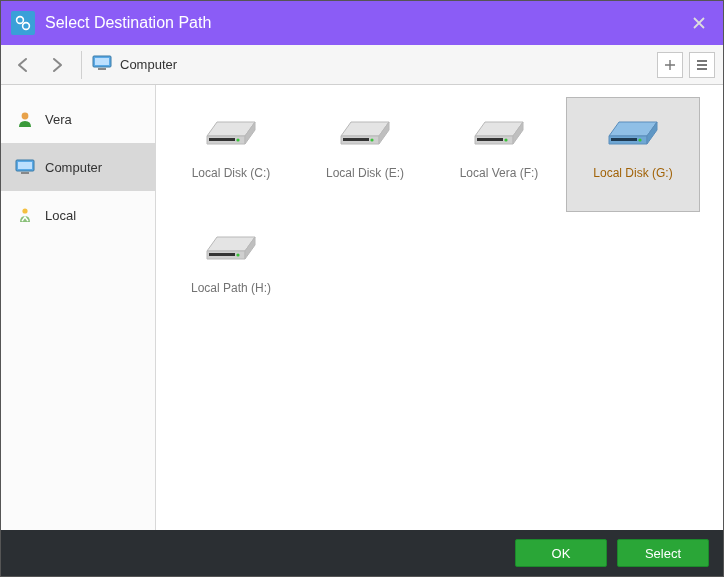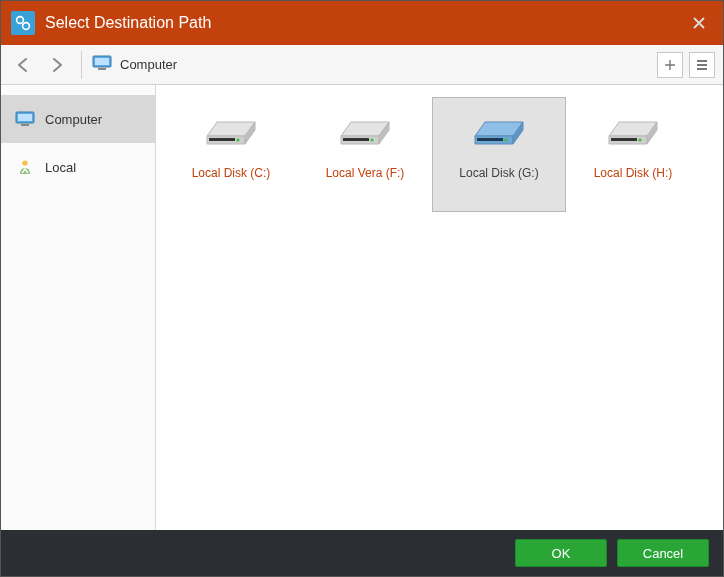--- a/index.html
+++ b/index.html
@@ -9,21 +9,21 @@
     background: #fff;
     width: 724px;
     height: 577px;
     border: 1px solid #555;
     display: flex;
     flex-direction: column;
     overflow: hidden;
   }
   
   .titlebar {
-    background: #c2410c;
+    background: #8b5cf6;
     color: #fff;
     height: 44px;
     display: flex;
     align-items: center;
     padding: 0 10px;
     font-size: 16px;
   }
   .titlebar .app-icon {
     width: 24px; height: 24px;
     margin-right: 10px;
@@ -111,26 +111,26 @@
     height:115px;
     display:flex;
     flex-direction:column;
     align-items:center;
     justify-content:flex-start;
     padding-top:6px;
     border:1px solid transparent;
     cursor:pointer;
     text-align:center;
     font-size:12px;
-    color:#c2410c;
+    color:#737373;
   }
   .drive.selected {
     border:1px solid #b8b8b8;
     background:#e2e2e2;
-    color:#404040;
+    color:#a16207;
   }
   .drive .icon { width:64px; height:48px; margin-bottom:14px; display:flex; align-items:center; justify-content:center;}
   
   .footer {
     height:46px;
     background:#2b2f33;
     display:flex;
     align-items:center;
     justify-content:flex-end;
     gap:10px;
@@ -198,20 +198,29 @@
     <svg width="14" height="14" viewBox="0 0 14 14">
       <rect x="2" y="2" width="10" height="2" fill="#777"></rect>
       <rect x="2" y="6" width="10" height="2" fill="#777"></rect>
       <rect x="2" y="10" width="10" height="2" fill="#777"></rect>
     </svg>
   </span>
 </div>
 
 <div class="body">
   <div class="sidebar">
+    <div class="side-item">
+      <span class="icon">
+        <svg width="18" height="18" viewBox="0 0 18 18">
+          <circle cx="9" cy="6" r="3.4" fill="#e8a24a"></circle>
+          <path d="M3 17 Q3 11 9 11 Q15 11 15 17 Z" fill="#3a9a3a"></path>
+        </svg>
+      </span>
+      <span>Vera</span>
+    </div>
     <div class="side-item selected">
       <span class="icon">
         <svg width="20" height="16" viewBox="0 0 20 16">
           <rect x="1" y="1" width="18" height="11" rx="1" fill="#5aa9e6" stroke="#3a7aa6"></rect>
           <rect x="3" y="3" width="14" height="7" fill="#bde0fe"></rect>
           <rect x="6" y="13" width="8" height="2" fill="#888"></rect>
         </svg>
       </span>
       <span>Computer</span>
     </div>
@@ -243,20 +252,32 @@
     <div class="drive">
       <span class="icon">
         <svg width="56" height="44" viewBox="0 0 56 44">
           <polygon points="4,30 42,30 52,16 14,16" fill="#e4e4e4" stroke="#b8b8b8"></polygon>
           <polygon points="4,30 42,30 42,38 4,38" fill="#cfcfcf" stroke="#b8b8b8"></polygon>
           <polygon points="42,30 52,16 52,24 42,38" fill="#bfbfbf" stroke="#b8b8b8"></polygon>
           <rect x="6" y="32" width="26" height="3" fill="#333"></rect>
           <circle cx="35" cy="34" r="1.6" fill="#3ac23a"></circle>
         </svg>
       </span>
+      <span>Local Disk (E:)</span>
+    </div>
+    <div class="drive">
+      <span class="icon">
+        <svg width="56" height="44" viewBox="0 0 56 44">
+          <polygon points="4,30 42,30 52,16 14,16" fill="#e4e4e4" stroke="#b8b8b8"></polygon>
+          <polygon points="4,30 42,30 42,38 4,38" fill="#cfcfcf" stroke="#b8b8b8"></polygon>
+          <polygon points="42,30 52,16 52,24 42,38" fill="#bfbfbf" stroke="#b8b8b8"></polygon>
+          <rect x="6" y="32" width="26" height="3" fill="#333"></rect>
+          <circle cx="35" cy="34" r="1.6" fill="#3ac23a"></circle>
+        </svg>
+      </span>
       <span>Local Vera (F:)</span>
     </div>
     <div class="drive selected">
       <span class="icon">
         <svg width="56" height="44" viewBox="0 0 56 44">
           <polygon points="4,30 42,30 52,16 14,16" fill="#8fbfe6" stroke="#5a8dbb"></polygon>
           <polygon points="4,30 42,30 42,38 4,38" fill="#6fa7d4" stroke="#5a8dbb"></polygon>
           <polygon points="42,30 52,16 52,24 42,38" fill="#5f97c4" stroke="#5a8dbb"></polygon>
           <rect x="6" y="32" width="26" height="3" fill="#1e3a52"></rect>
           <circle cx="35" cy="34" r="1.6" fill="#3ac23a"></circle>
@@ -267,25 +288,25 @@
     <div class="drive">
       <span class="icon">
         <svg width="56" height="44" viewBox="0 0 56 44">
           <polygon points="4,30 42,30 52,16 14,16" fill="#e4e4e4" stroke="#b8b8b8"></polygon>
           <polygon points="4,30 42,30 42,38 4,38" fill="#cfcfcf" stroke="#b8b8b8"></polygon>
           <polygon points="42,30 52,16 52,24 42,38" fill="#bfbfbf" stroke="#b8b8b8"></polygon>
           <rect x="6" y="32" width="26" height="3" fill="#333"></rect>
           <circle cx="35" cy="34" r="1.6" fill="#3ac23a"></circle>
         </svg>
       </span>
-      <span>Local Disk (H:)</span>
+      <span>Local Path (H:)</span>
     </div>
   </div>
 </div>
 
 <div class="footer">
   <div class="btn">
     <span>OK</span>
   </div>
   <div class="btn">
-    <span>Cancel</span>
+    <span>Select</span>
   </div>
 </div>
 
 </body></html>

